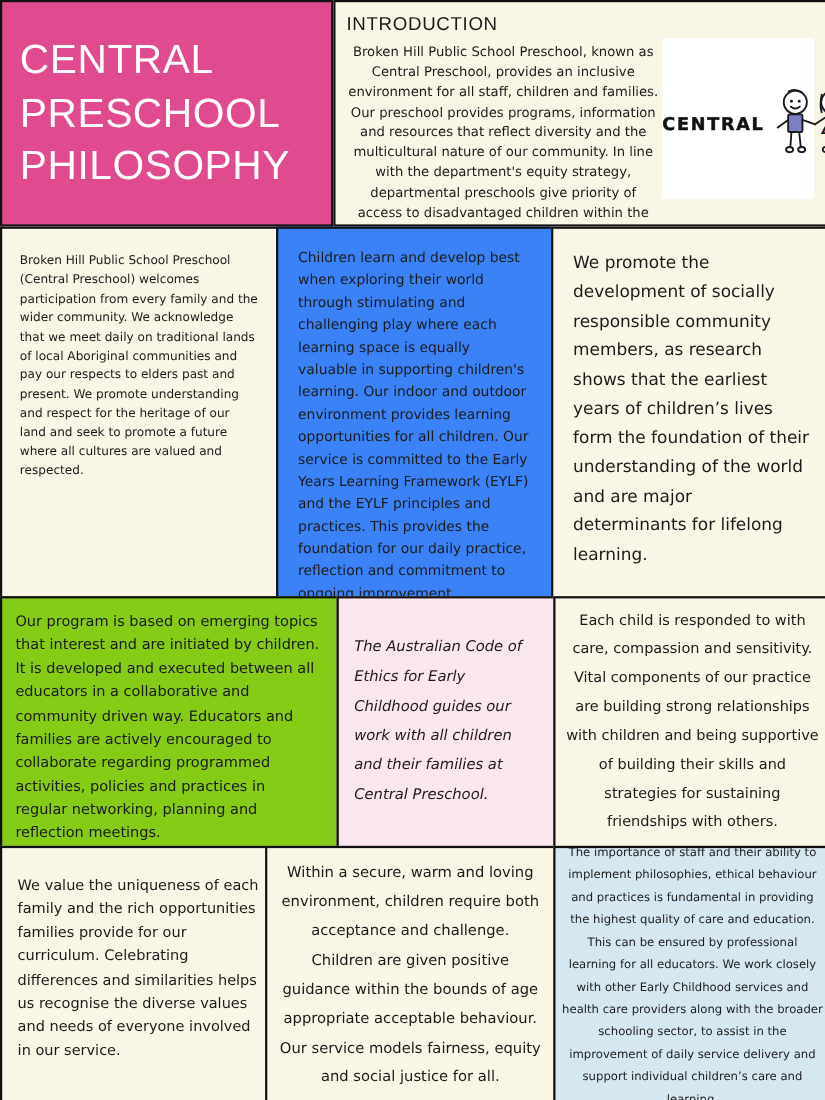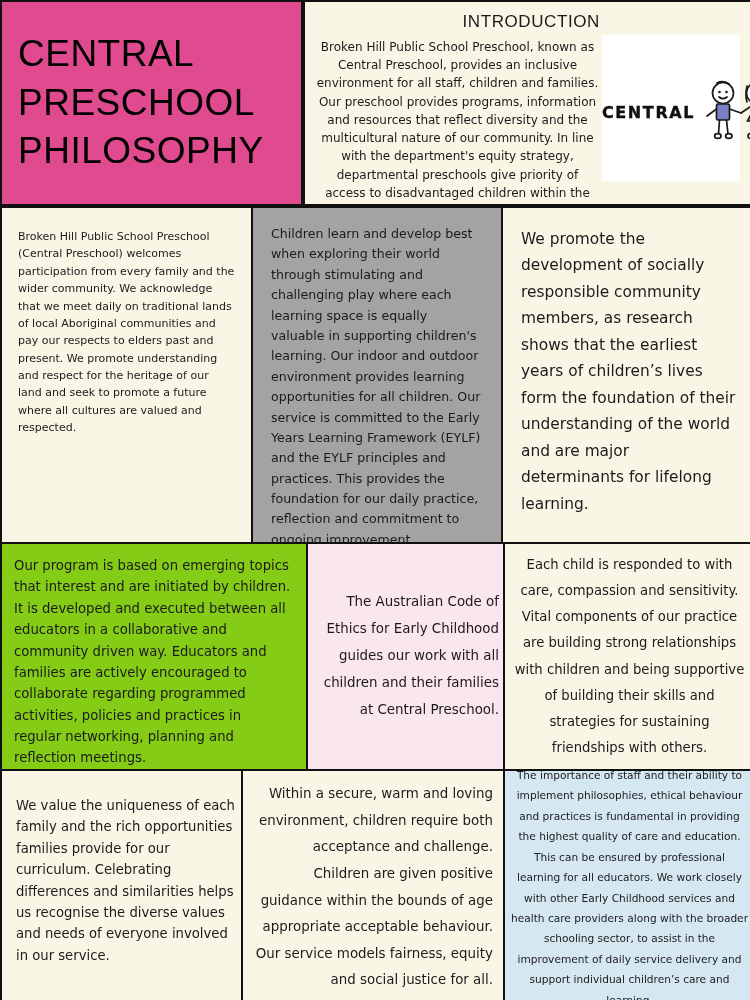--- a/index.html
+++ b/index.html
@@ -35,21 +35,21 @@
     top: -3px;
     width: 303px;
     height: 206px;
     background: #e04a8e;
     border: 2px solid #111111;
     display: flex;
     align-items: center;
   }
   #header-title-cell .title {
     font-family: "Liberation Sans", sans-serif;
-    color: #000000;
+    color: #ffffff;
     font-size: 37px;
     line-height: 1.32;
     letter-spacing: 0.5px;
     font-weight: 400;
     padding: 0 16px;
   }
 
   #intro-cell {
     left: 300px;
     top: -3px;
@@ -61,21 +61,21 @@
   #intro-cell .inner {
     position: relative;
     height: 100%;
     box-sizing: border-box;
     padding: 6px 12px 0 10px;
   }
   .intro-heading {
     font-family: "Liberation Sans", sans-serif;
     font-size: 17px;
     letter-spacing: 0.6px;
-    text-align: right;
+    text-align: left;
     margin: 4px 0 6px 0;
     width: 285px;
   }
   .intro-body {
     font-size: 12px;
     line-height: 1.52;
     width: 285px;
     text-align: center;
   }
 
@@ -125,21 +125,21 @@
     font-size: 11px;
     line-height: 1.58;
     padding: 20px 16px 0 16px;
   }
 
   #play-cell {
     left: 248px;
     top: 203px;
     width: 252px;
     height: 338px;
-    background: #a3a3a3;
+    background: #3b82f6;
   }
   #play-cell .txt {
     font-size: 12.6px;
     line-height: 1.62;
     padding: 16px 18px 0 18px;
   }
 
   #community-cell {
     left: 498px;
     top: 203px;
@@ -172,24 +172,25 @@
     top: 539px;
     width: 199px;
     height: 229px;
     background: #fae6ee;
     display: flex;
     align-items: center;
   }
   #ethics-cell .txt {
     font-size: 13.4px;
     line-height: 2.0;
-    text-align: right;
-    padding: 0 4px;
+    text-align: left;
+    padding: 0 14px;
     width: 100%;
     box-sizing: border-box;
+    font-style: italic;
   }
 
   #responsive-cell {
     left: 500px;
     top: 539px;
     width: 253px;
     height: 229px;
     background: #faf6e6;
     display: flex;
     align-items: center;
@@ -222,21 +223,21 @@
     top: 766px;
     width: 264px;
     height: 237px;
     background: #faf6e6;
     display: flex;
     align-items: center;
   }
   #guidance-cell .txt {
     font-size: 13.4px;
     line-height: 1.98;
-    text-align: right;
+    text-align: center;
     padding: 0 10px;
     width: 100%;
     box-sizing: border-box;
   }
 
   #staff-cell {
     left: 500px;
     top: 766px;
     width: 253px;
     height: 237px;

